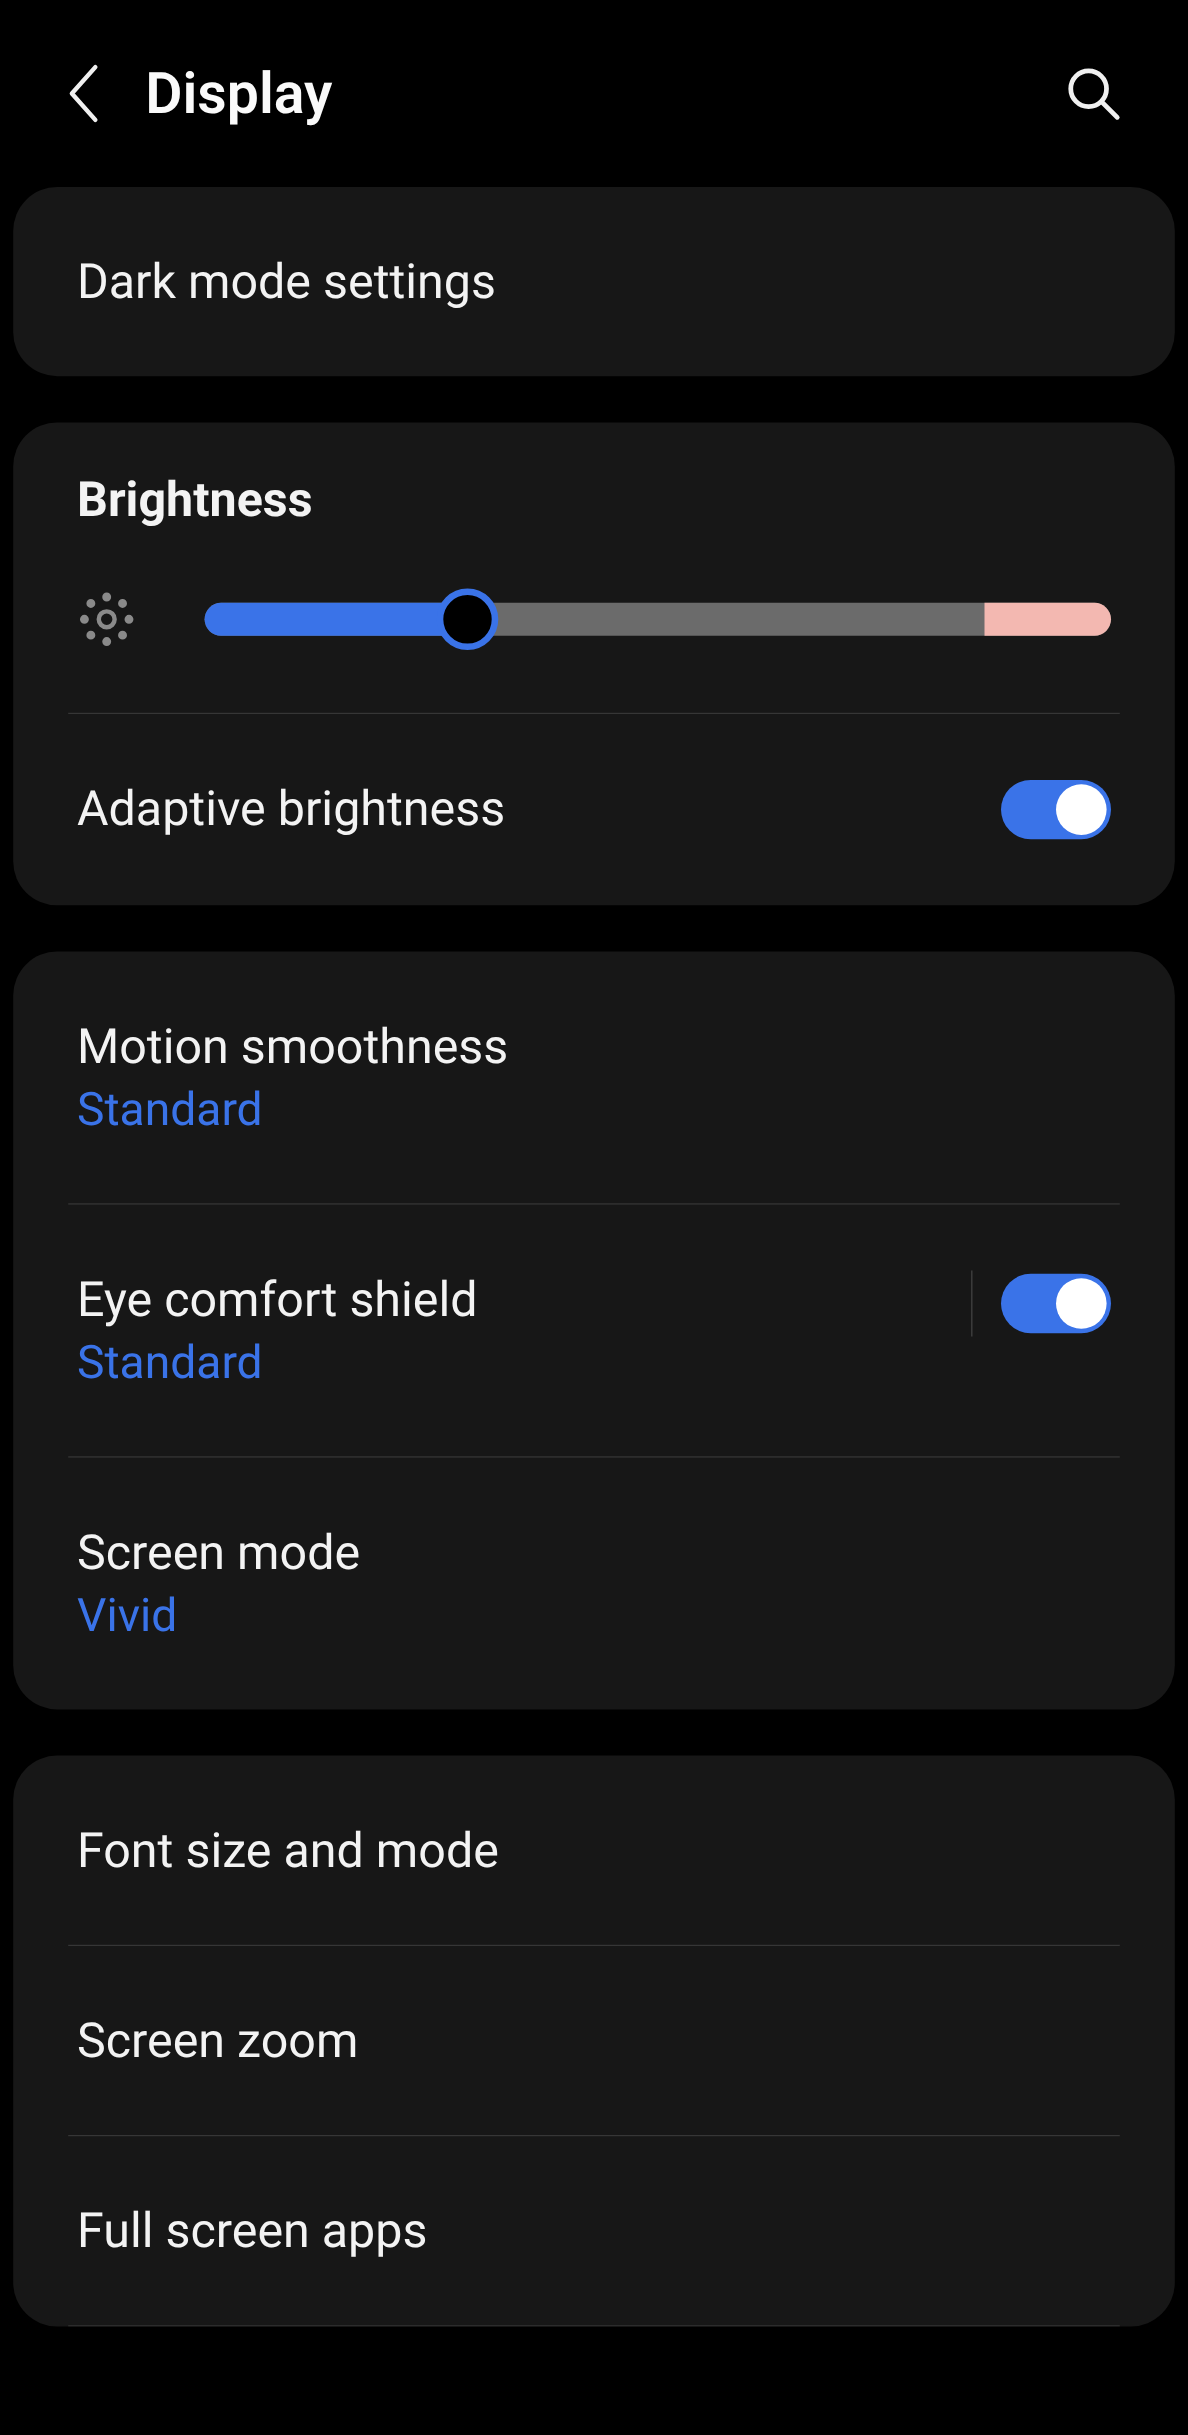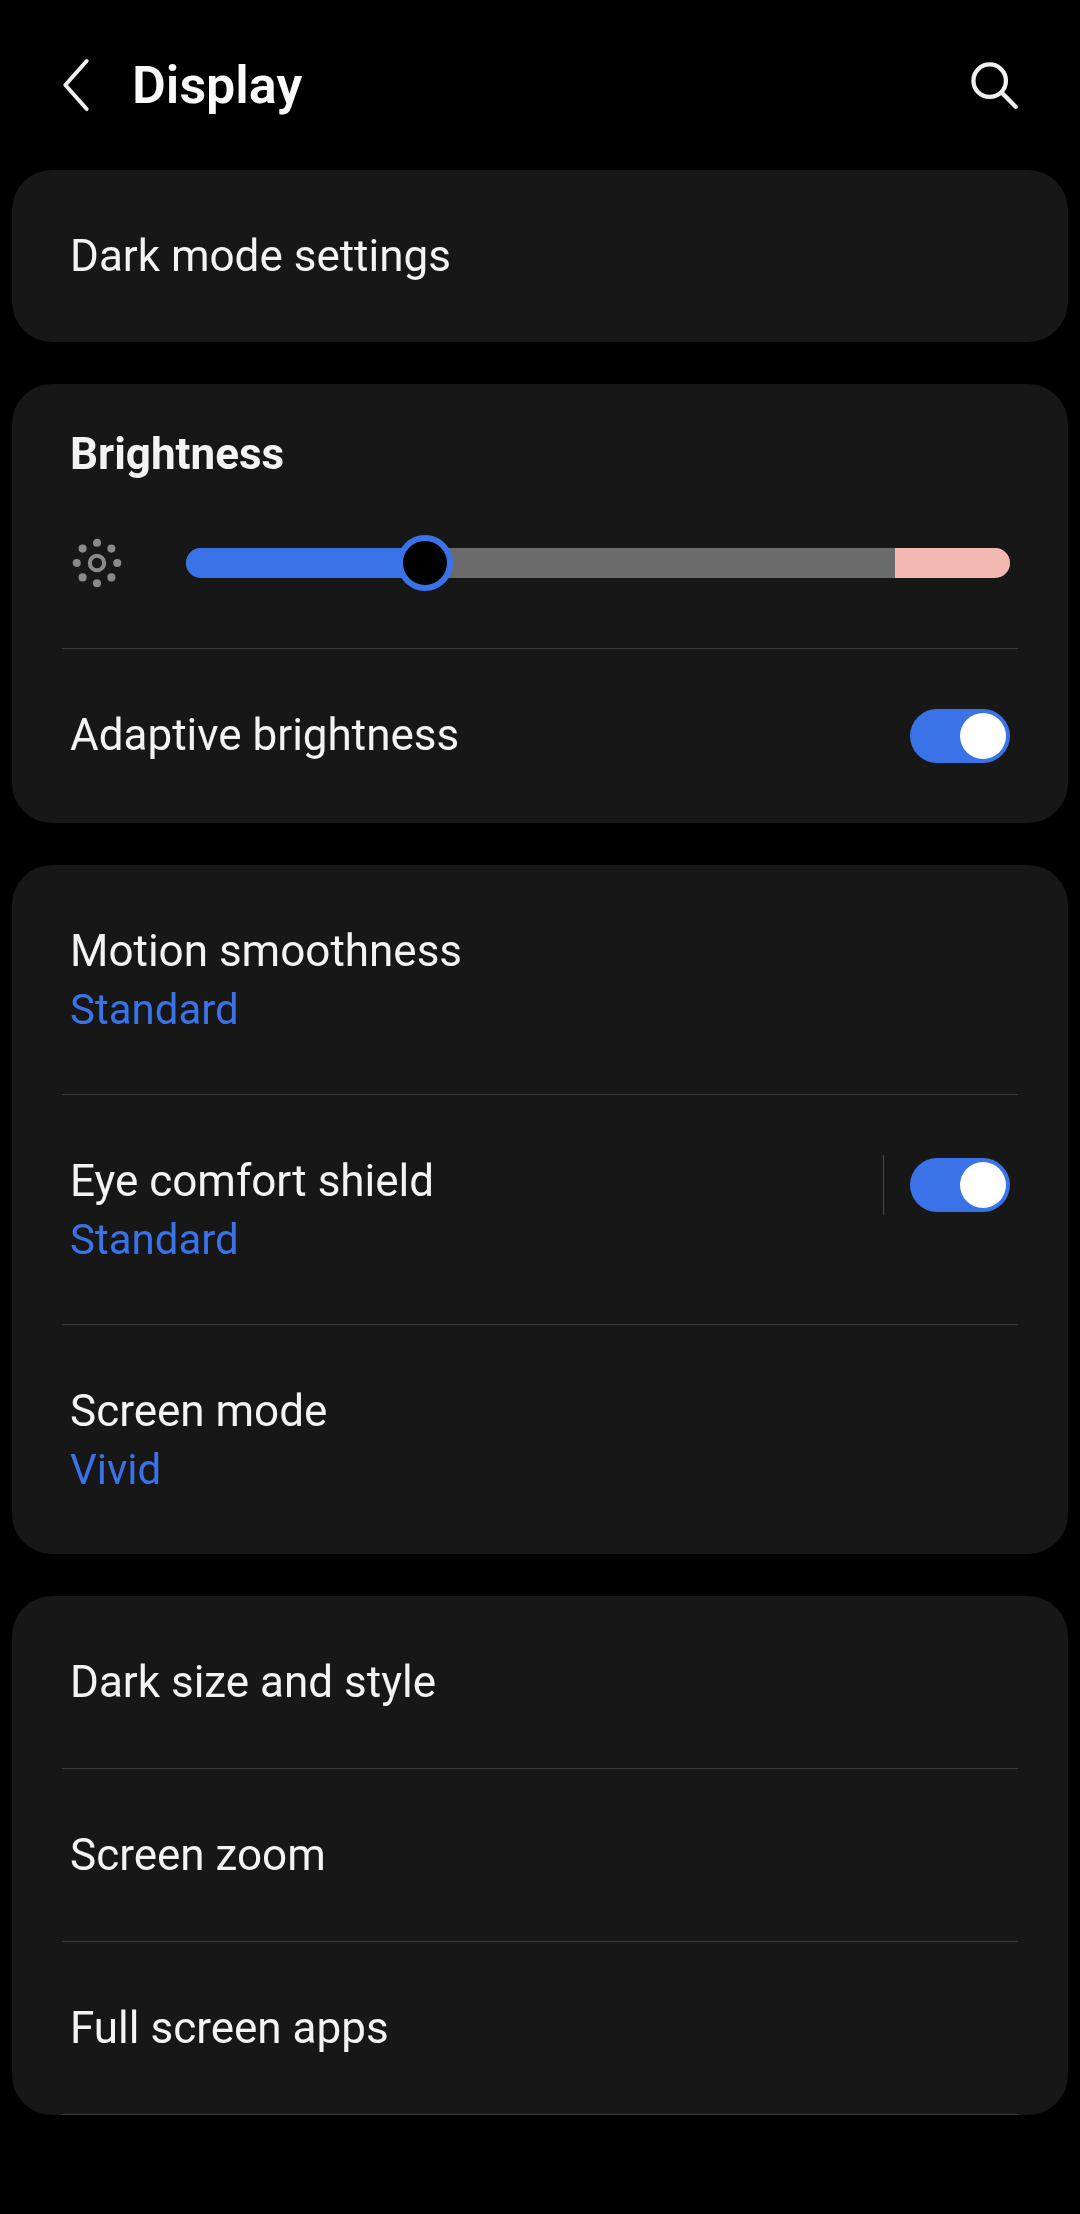--- a/index.html
+++ b/index.html
@@ -243,21 +243,21 @@
       <div class="row-body">
         <div class="row-title">Screen mode</div>
         <div class="row-sub">Vivid</div>
       </div>
     </div>
   </div>
 
   <div class="card">
     <div class="row">
       <div class="row-body">
-        <div class="row-title">Dark size and style</div>
+        <div class="row-title">Font size and mode</div>
       </div>
     </div>
     <div class="divider"></div>
     <div class="row">
       <div class="row-body">
         <div class="row-title">Screen zoom</div>
       </div>
     </div>
     <div class="divider"></div>
     <div class="row">

